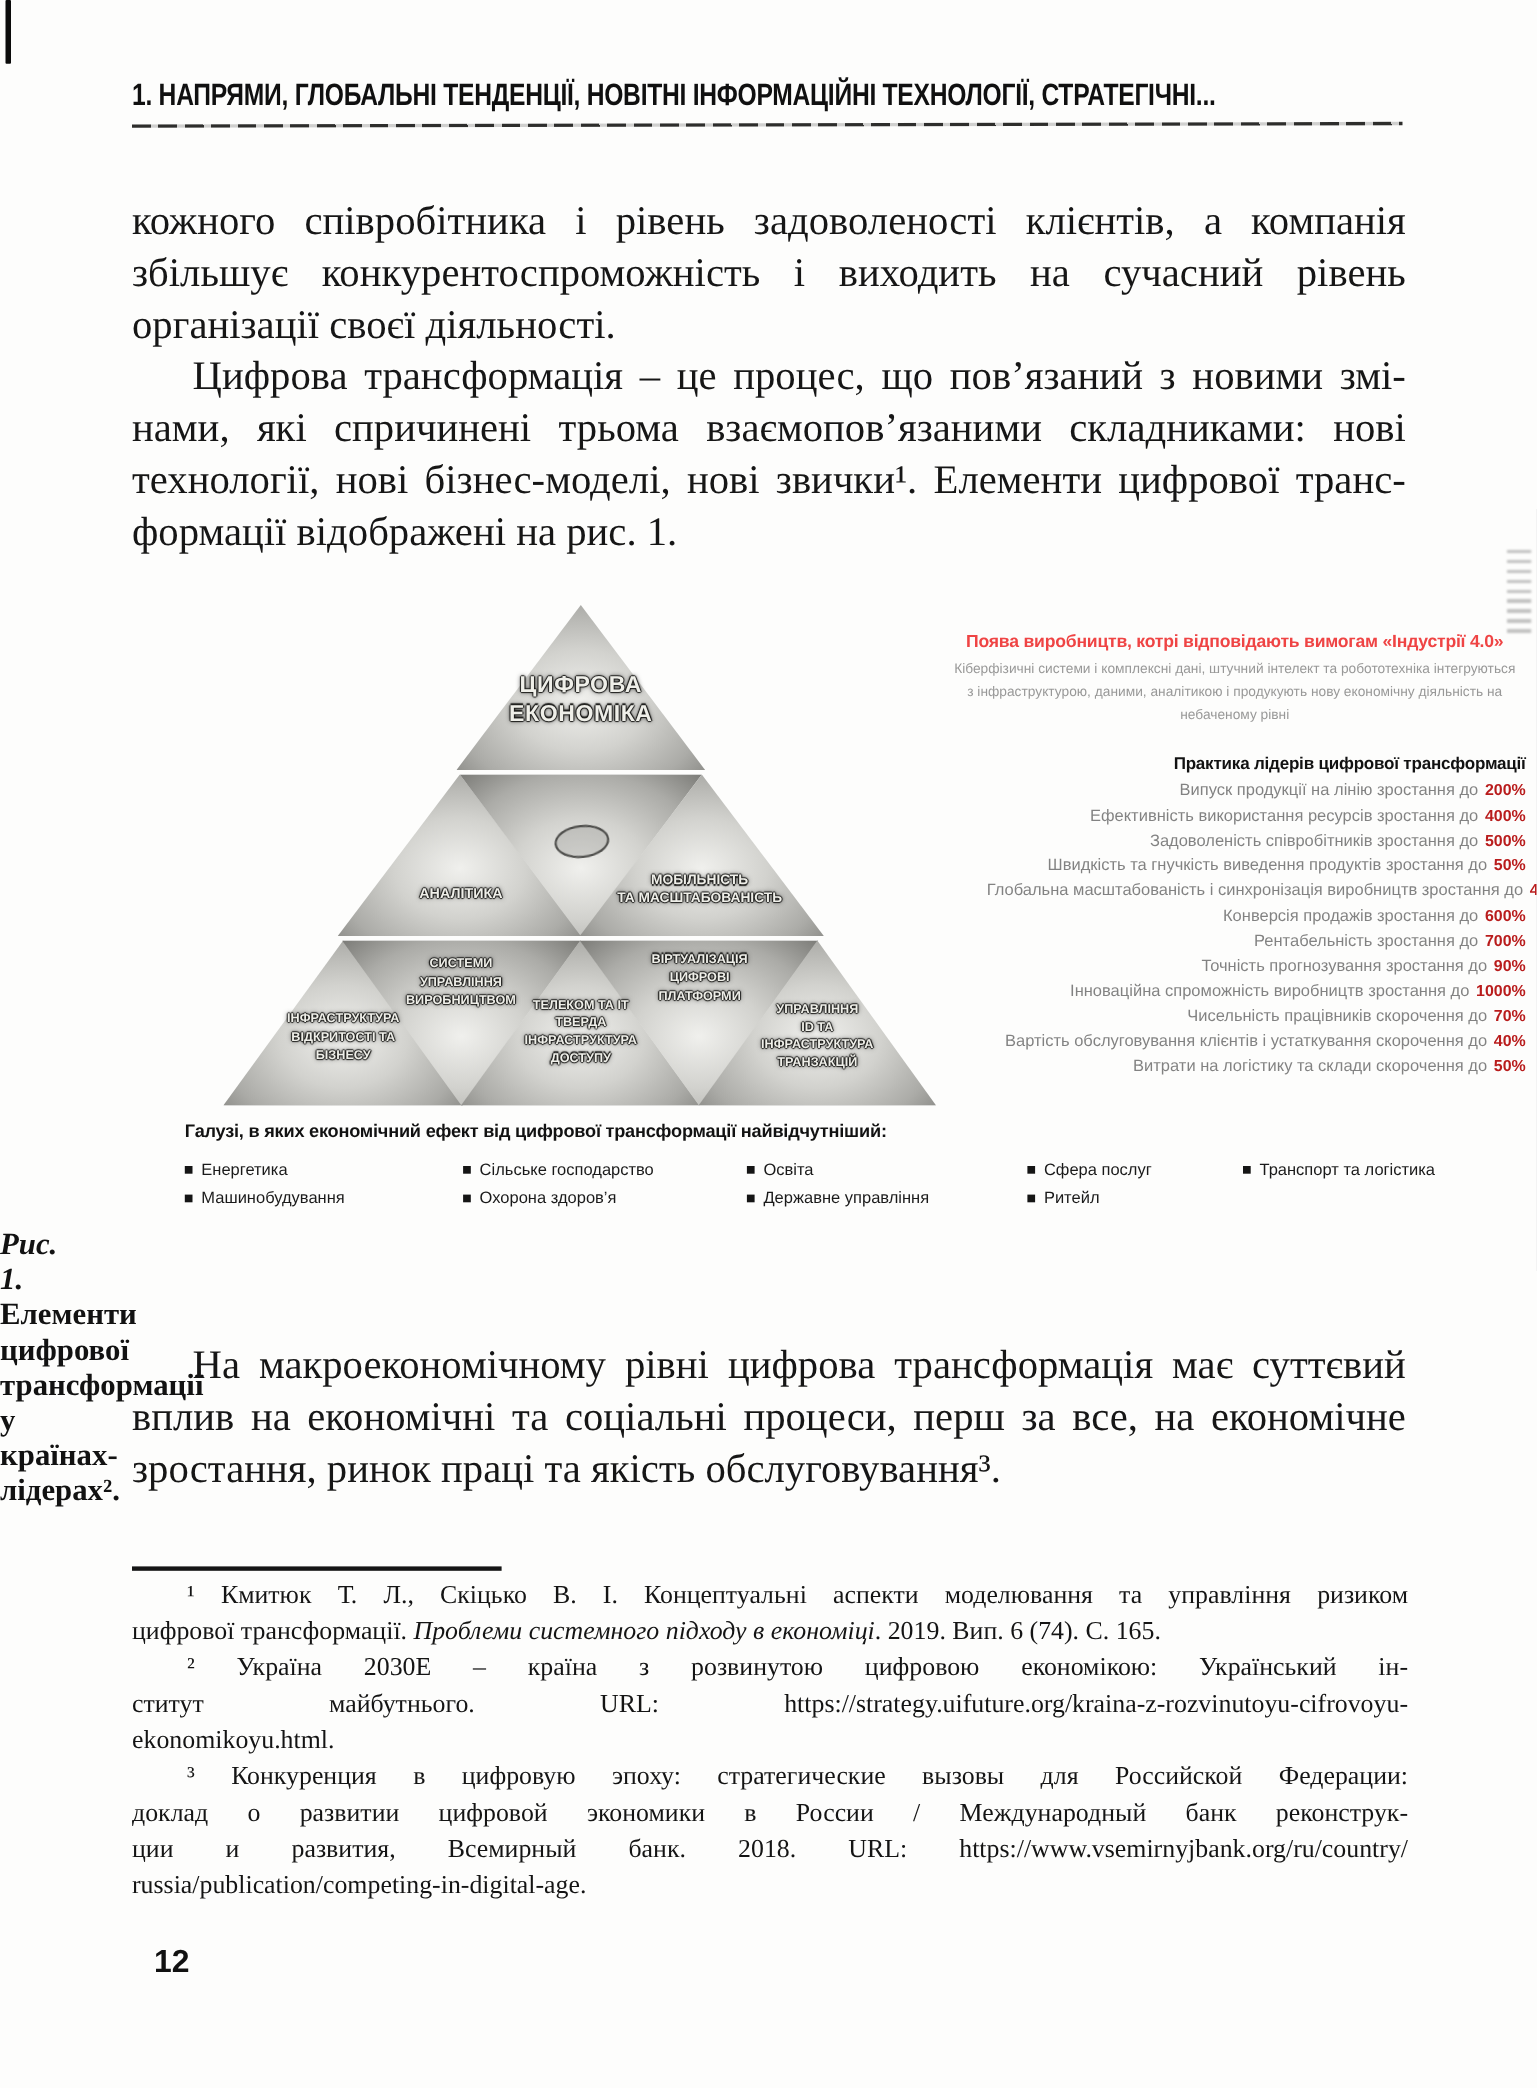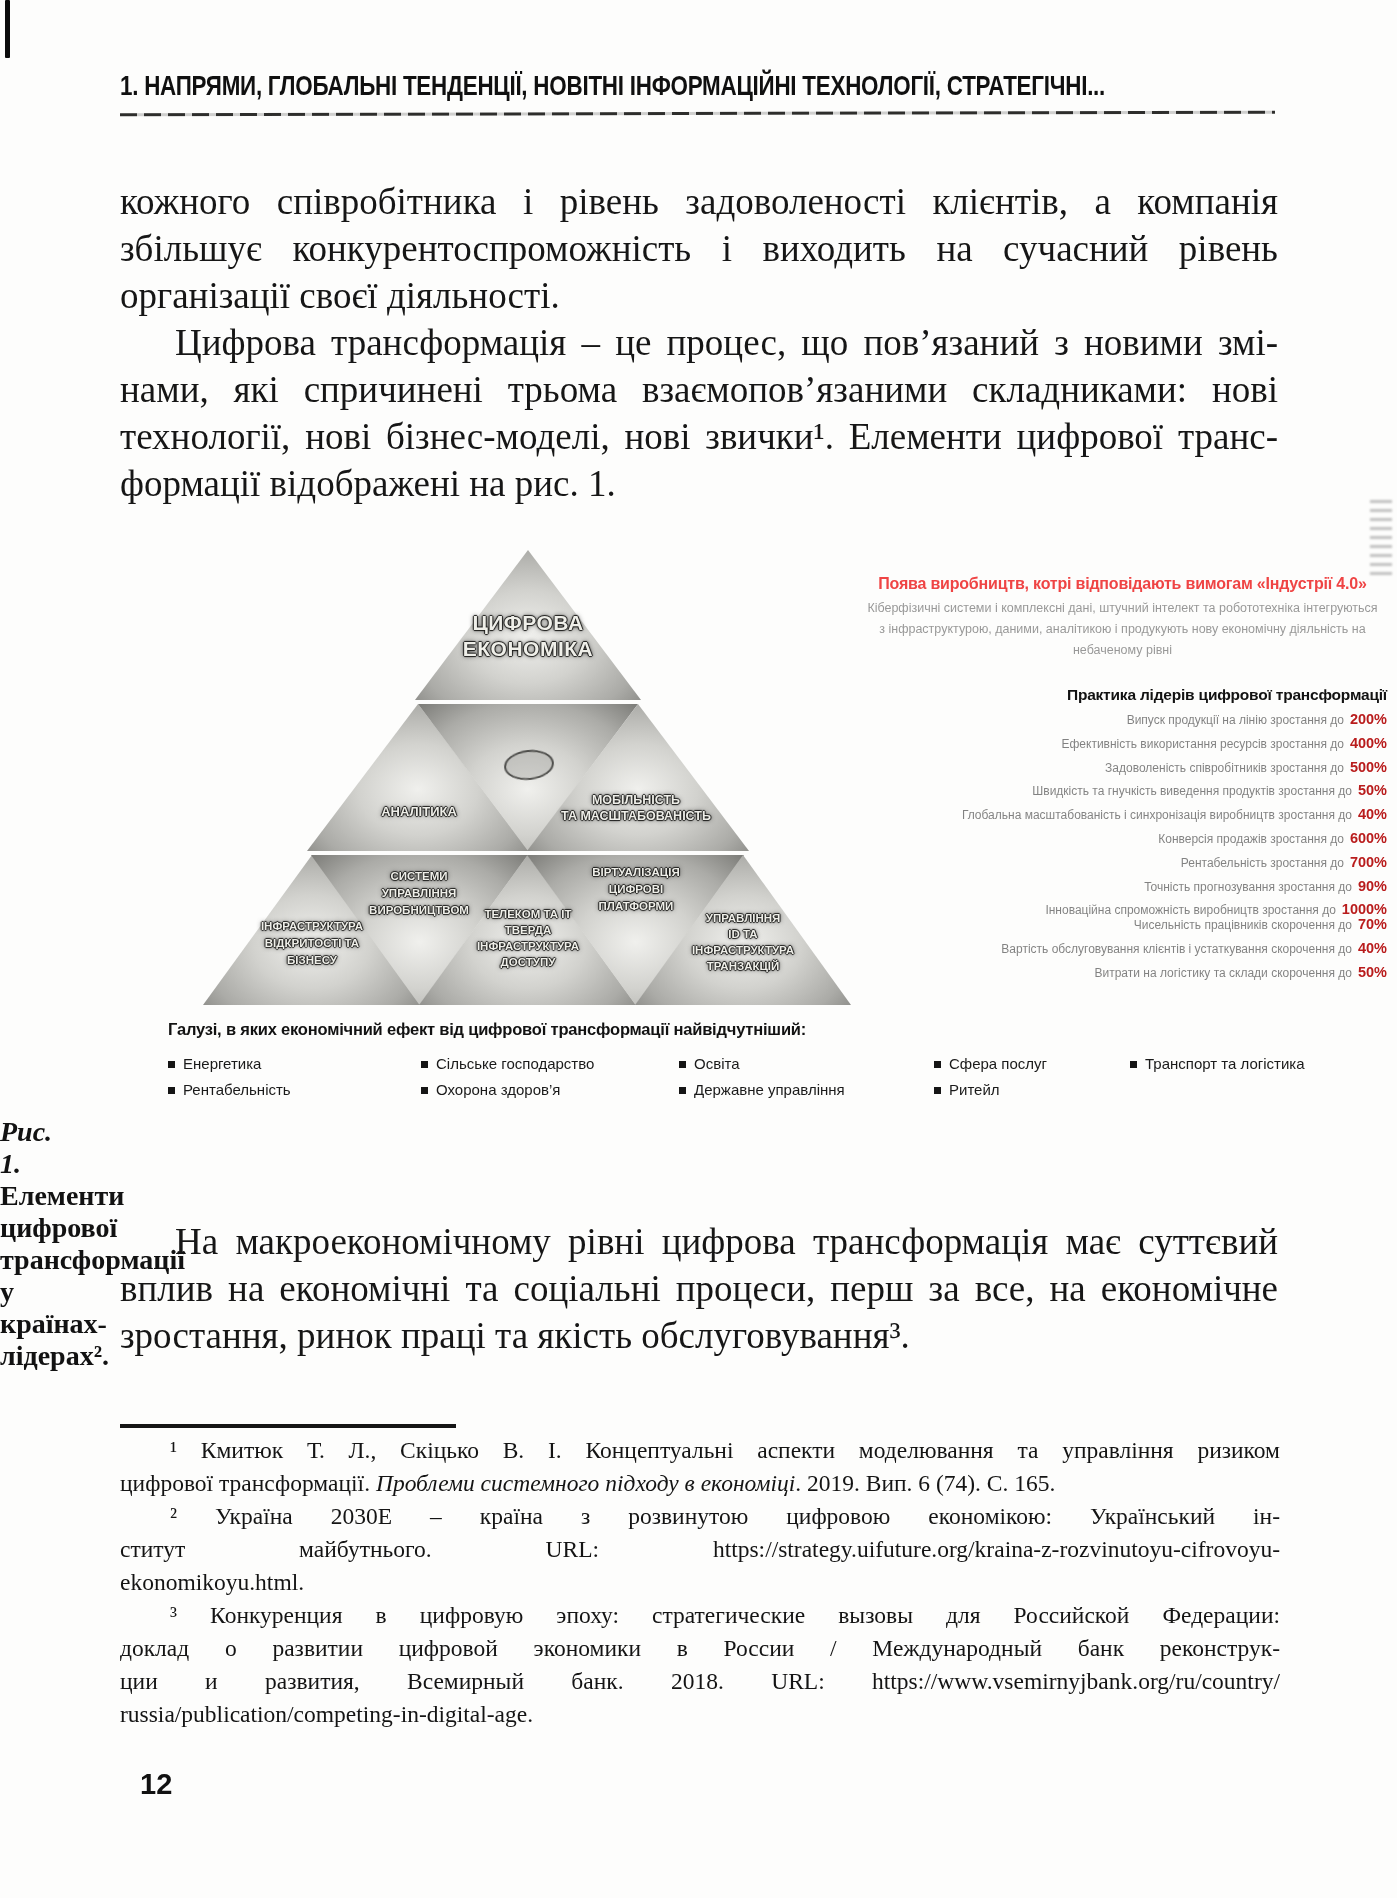--- a/index.html
+++ b/index.html
@@ -59,21 +59,21 @@
   
   .ind-block{position:absolute;left:850px;top:575px;width:545px;text-align:center;
        font-family:"Liberation Sans",sans-serif;}
   .ind-head{font-weight:bold;font-size:16px;color:#ef4444;letter-spacing:-.2px;}
   .ind-sub{margin-top:5px;font-size:12.5px;line-height:21px;color:rgba(70,70,70,.55);filter:blur(.7px);}
   .pr-block{position:absolute;left:855px;width:532px;text-align:right;font-family:"Liberation Sans",sans-serif;}
   #practice{top:686px;}
   #reduction{top:913px;}
   .pr-head{font-weight:bold;font-size:15.5px;color:#121212;margin-bottom:4px;letter-spacing:-.2px;}
   .metric{line-height:22.8px;white-space:nowrap;}
-  .mlabel{font-size:12px;color:rgba(48,48,48,.6);filter:blur(.55px);padding-left:42px;}
+  .mlabel{font-size:15px;color:rgba(48,48,48,.6);filter:blur(.55px);padding-left:42px;}
   .mvalue{font-weight:bold;font-size:14.5px;color:#b91c1c;margin-left:6px;}
   
   .sectors{position:absolute;left:168px;top:1020px;width:1222px;font-family:"Liberation Sans",sans-serif;}
   .sec-head{font-weight:bold;font-size:16.5px;color:#121212;letter-spacing:-.2px;}
   .sec-cols{display:flex;margin-top:12px;}
   .scol{line-height:26px;}
   .scol:nth-child(1){width:253px;} .scol:nth-child(2){width:258px;} .scol:nth-child(3){width:255px;}
   .scol:nth-child(4){width:196px;} .scol:nth-child(5){width:258px;}
   .sitem{font-size:15px;color:#1a1a1a;white-space:nowrap;}
   .sq{display:inline-block;width:7px;height:7px;background:#151515;margin-right:8px;vertical-align:1px;}
@@ -195,21 +195,21 @@
           <div class="metric"><span class="mlabel">Вартість обслуговування клієнтів і устаткування скорочення до</span><span class="mvalue">40%</span></div>
           <div class="metric"><span class="mlabel">Витрати на логістику та склади скорочення до</span><span class="mvalue">50%</span></div>
         </div>
     </div>
 
     <div class="sectors">
       <div class="sec-head">Галузі, в яких економічний ефект від цифрової трансформації найвідчутніший:</div>
       <div class="sec-cols">
           <div class="scol">
             <div class="sitem"><span class="sq"></span><span>Енергетика</span></div>
-            <div class="sitem"><span class="sq"></span><span>Рентабельність</span></div>
+            <div class="sitem"><span class="sq"></span><span>Машинобудування</span></div>
           </div>
           <div class="scol">
             <div class="sitem"><span class="sq"></span><span>Сільське господарство</span></div>
             <div class="sitem"><span class="sq"></span><span>Охорона здоров’я</span></div>
           </div>
           <div class="scol">
             <div class="sitem"><span class="sq"></span><span>Освіта</span></div>
             <div class="sitem"><span class="sq"></span><span>Державне управління</span></div>
           </div>
           <div class="scol">

